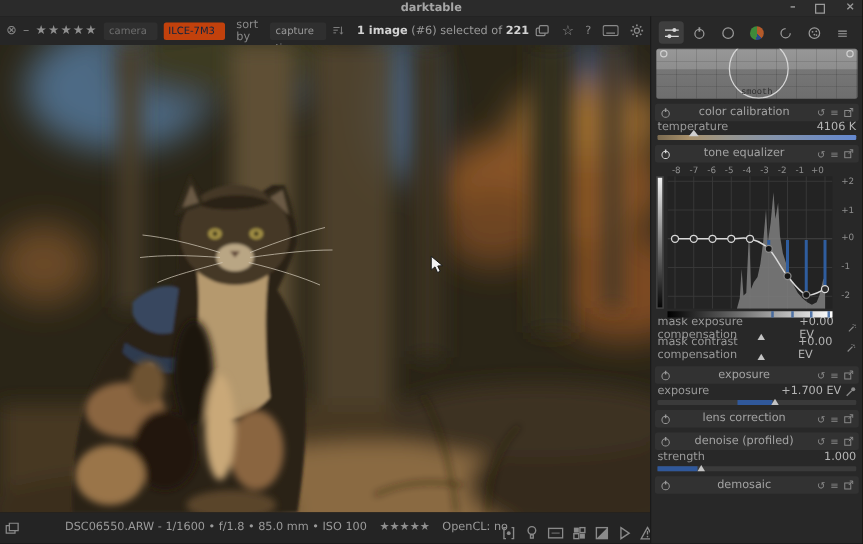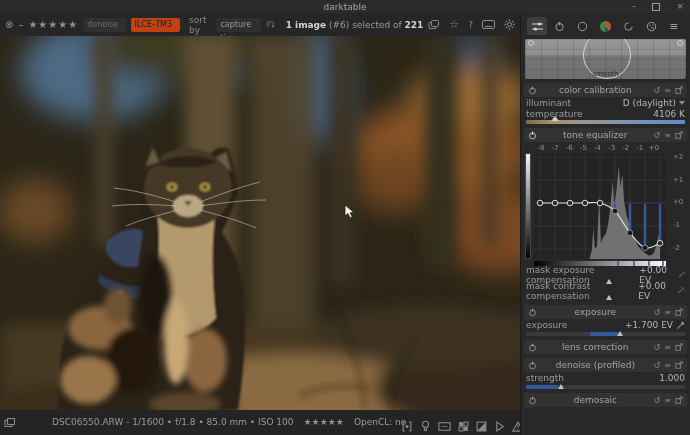--- a/index.html
+++ b/index.html
@@ -1,18 +1,18 @@
 <!DOCTYPE html>
 <html><head>
 <meta charset="utf-8">
 <style>
   html,body{margin:0;padding:0;background:#111;}
   #app{position:relative;width:690px;height:435px;background:#1c1c1c;font-family:"DejaVu Sans",sans-serif;font-size:9px;color:#9a9a9a;overflow:hidden;-webkit-font-smoothing:antialiased;}
   
-  .titlebar{position:absolute;left:0;top:0;width:690px;height:13px;background:#2b2b2b;display:flex;align-items:center;justify-content:center;color:#a6a6a6;font-size:9px;}
+  .titlebar{position:absolute;left:0;top:0;width:690px;height:13px;background:#2b2b2b;display:flex;align-items:center;justify-content:center;color:#a6a6a6;font-size:9px;font-weight:bold;}
   .winbtns{position:absolute;right:6px;top:0;height:13px;display:flex;align-items:center;gap:16px;color:#9a9a9a;}
   .winbtn{cursor:default;line-height:13px;font-size:9px;}
   .winbtn.max{width:6px;height:6px;border:1px solid #9a9a9a;}
   
   .toolbar{position:absolute;left:0;top:13px;width:520px;height:23px;background:#262626;display:flex;align-items:center;padding:0 5px;box-sizing:border-box;gap:5px;}
   .tb-ico{color:#8a8a8a;font-size:10px;line-height:10px;}
   .stars{color:#8f8f8f;font-size:10px;letter-spacing:1px;white-space:nowrap;}
   .tb-input{height:14px;line-height:14px;background:#2f2f2f;color:#6e6e6e;font-size:8px;padding:0 4px;border-radius:2px;}
   .cam{width:48px;}
   .search{width:58px;background:#c2410c;color:#0e2440;overflow:hidden;white-space:nowrap;}
@@ -37,21 +37,21 @@
   .rpanel{position:absolute;right:0;top:13px;width:170px;height:422px;background:#282828;border-left:1px solid #1a1a1a;box-sizing:border-box;padding:0 3px;}
   .scope-icons{height:26px;display:flex;align-items:center;justify-content:space-between;padding:0 3px;}
   .scope-btn{display:flex;align-items:center;justify-content:center;width:20px;height:18px;border-radius:3px;color:#9a9a9a;}
   .scope-btn.active{background:#3e3e3e;color:#d8d8d8;}
   .colorwheel{width:11px;height:11px;border-radius:50%;background:conic-gradient(from 0deg,#b45a2a 0 140deg,#2a4a8a 140deg 185deg,#3f8a3a 185deg 360deg);}
   .menu-glyph{font-size:11px;color:#9a9a9a;}
   
   .curvewidget{position:relative;height:40px;margin:0 1px 4px;border-radius:2px;overflow:hidden;background:linear-gradient(180deg,#979797 0%,#8e8e8e 40%,#767676 42%,#6e6e6e 100%);}
   .curvewidget .grid{position:absolute;inset:0;background-image:repeating-linear-gradient(90deg,rgba(0,0,0,.12) 0 1px,transparent 1px 16px),repeating-linear-gradient(180deg,rgba(0,0,0,.10) 0 1px,transparent 1px 10px);}
   .bigcircle{position:absolute;left:50%;top:-8px;width:46px;height:46px;margin-left:-23px;border:1px solid #d6d6d6;border-radius:50%;}
-  .smoothlbl{position:absolute;left:0;right:0;bottom:1px;text-align:center;font-size:7px;color:#2f2f2f;}
+  .smoothlbl{position:absolute;left:0;right:0;bottom:1px;text-align:center;font-size:7px;color:#2f2f2f;font-family:Liberation Mono, monospace;}
   .cw-node{position:absolute;width:4px;height:4px;border:1px solid #cfcfcf;border-radius:50%;top:1px;}
   
   .mod{margin-top:4px;}
   .mod-header{height:14px;background:#323232;border-radius:2px;display:flex;align-items:center;padding:0 4px;color:#a3a3a3;}
   .mod-header .title{flex:1;text-align:center;font-size:9px;}
   .mod-header .hicons{display:flex;align-items:center;gap:4px;color:#8a8a8a;font-size:8px;}
   .rowline{display:flex;justify-content:space-between;align-items:center;height:12px;padding:0 2px;color:#9a9a9a;}
   .rowline .val{color:#b5b5b5;display:flex;align-items:center;gap:3px;}
   .tempslider{position:relative;height:4px;margin:1px 2px 2px;border-radius:1px;background:linear-gradient(90deg,#7a6a50 0%,#a8906a 16%,#98968e 35%,#8393ad 60%,#6f8cc2 85%,#6488cf 100%);}
   .tri-up{position:absolute;top:-4px;width:0;height:0;border-left:4px solid transparent;border-right:4px solid transparent;border-bottom:5px solid #cfcfcf;}
@@ -81,21 +81,21 @@
       <span class="winbtn">–</span>
       <span class="winbtn max"></span>
       <span class="winbtn">×</span>
     </span>
   </div>
 
   <div class="toolbar">
     <span class="tb-ico">⊗</span>
     <span class="tb-ico">–</span>
     <span class="stars">★★★★★</span>
-    <span class="tb-input cam">denoise</span>
+    <span class="tb-input cam">camera</span>
     <span class="tb-input search">ILCE-7M3</span>
     <span class="sort-label">sort by</span>
     <span class="dropdown">
       <span>capture time</span>
       <span class="caret"></span>
     </span>
     <svg class="ic" width="12" height="11" viewBox="0 0 12 11">
       <g stroke="#8a8a8a" stroke-width="1" fill="none">
         <line x1="1" y1="2" x2="8" y2="2"></line>
           <line x1="1" y1="5" x2="6" y2="5"></line>
@@ -344,27 +344,20 @@
             <line x1="5.5" y1="0.8" x2="5.5" y2="4.4" stroke="#9a9a9a" stroke-width="1.4"></line>
         </svg>
         <span class="title">color calibration</span>
         <span class="hicons">
           <span>↺</span>
           <span>≡</span>
           <svg class="ic" width="8" height="8" viewBox="0 0 10 10">
             <rect x="1" y="3" width="6" height="6" fill="none" stroke="#8a8a8a"></rect>
               <path d="M5,5 L9,1 M6,1 H9 V4" fill="none" stroke="#8a8a8a"></path>
           </svg>
-        </span>
-      </div>
-      <div class="rowline">
-        <span>illuminant</span>
-        <span class="val">
-          <span>D (daylight)</span>
-          <span class="caret"></span>
         </span>
       </div>
       <div class="rowline" style="height:10px">
         <span>temperature</span>
         <span class="val">4106 K</span>
       </div>
       <div class="tempslider">
         <span class="tri-up" style="left:16%"></span>
       </div>
     </div>

